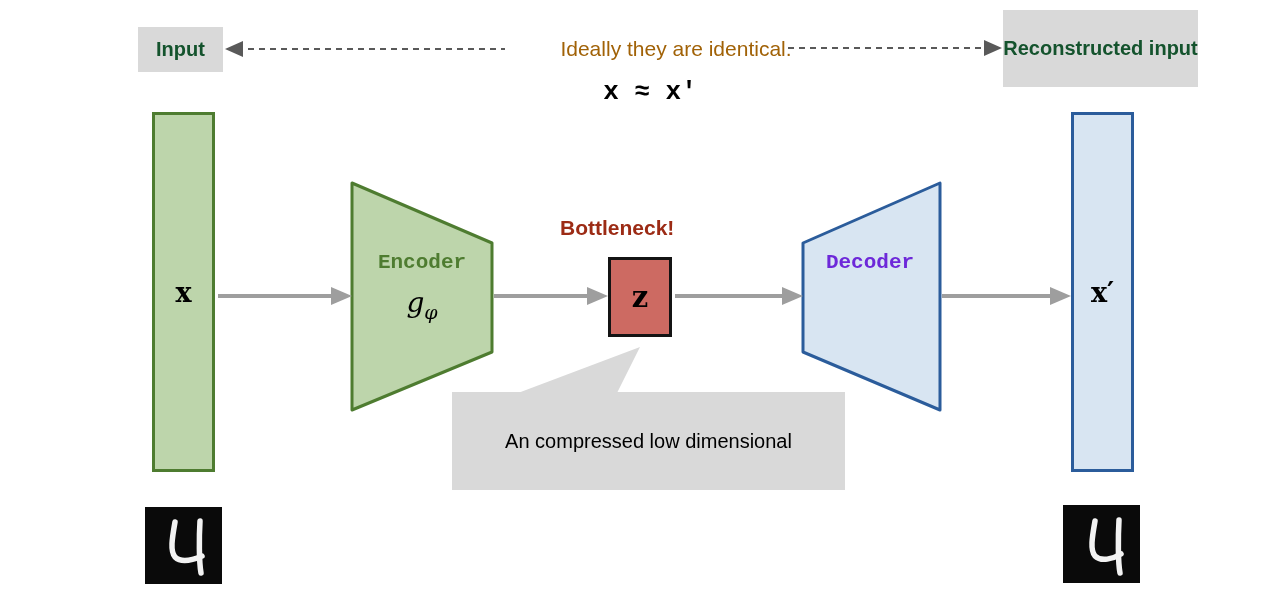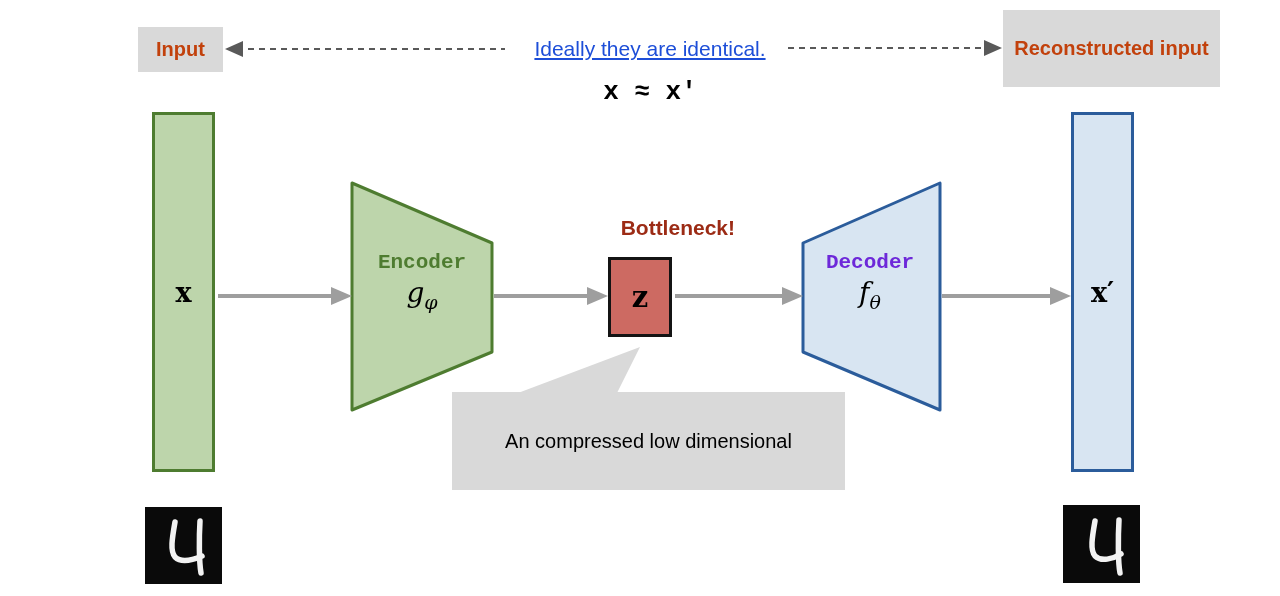--- a/index.html
+++ b/index.html
@@ -5,52 +5,52 @@
   html,body{margin:0;padding:0;background:#ffffff;}
   #stage{
     position:relative;width:1280px;height:596px;background:#ffffff;overflow:hidden;
     font-family:"Liberation Sans",sans-serif;color:#111;
   }
   .abs{position:absolute;}
   svg.layer{position:absolute;left:0;top:0;width:1280px;height:596px;}
 
   .gray-tag{
     background:#d9d9d9;display:flex;align-items:center;justify-content:center;
-    font-weight:bold;font-size:20px;text-align:center;line-height:1.25;color:#c2410c;
+    font-weight:bold;font-size:20px;text-align:center;line-height:1.25;color:#14532d;
   }
   #input-label{left:138px;top:27px;width:85px;height:45px;}
-  #recon-label{left:1003px;top:10px;width:217px;height:77px;}
+  #recon-label{left:1003px;top:10px;width:195px;height:77px;}
 
-  #identical-text{left:500px;top:37px;width:300px;text-align:center;font-size:21px;color:#1d4ed8;text-decoration:underline;}
+  #identical-text{left:526px;top:37px;width:300px;text-align:center;font-size:21px;color:#a16207;}
   #equation{left:550px;top:77px;width:200px;text-align:center;
     font-family:Liberation Mono, monospace;font-weight:bold;font-size:26px;color:#000000;}
 
   .vec-rect{
     box-sizing:border-box;display:flex;align-items:center;justify-content:center;
     font-family:"DejaVu Serif",serif;font-weight:bold;font-size:27px;color:#000;
   }
   #input-vector{left:152px;top:112px;width:63px;height:360px;background:#bdd5ab;border:3px solid #4e7c30;}
   #output-vector{left:1071px;top:112px;width:63px;height:360px;background:#d8e5f2;border:3px solid #2b5c9b;}
 
   #z-box{
     left:608px;top:257px;width:64px;height:80px;background:#cd6a62;border:3px solid #141414;
     box-sizing:border-box;display:flex;align-items:center;justify-content:center;
     font-family:"DejaVu Serif",serif;font-weight:bold;font-size:29px;color:#000;
   }
-  #bottleneck-title{left:560px;top:216px;width:175px;text-align:right;
+  #bottleneck-title{left:560px;top:216px;width:175px;text-align:left;
     font-weight:bold;font-size:21px;color:#9c2b15;}
 
   .trap-text{width:140px;text-align:center;}
   #encoder-text{left:352px;top:251px;}
   #decoder-text{left:800px;top:251px;}
   .shape-label{font-weight:bold;font-size:21px;display:block;font-family:Liberation Mono, monospace;}
   #encoder-text .shape-label{color:#4e7c30;}
   #decoder-text .shape-label{color:#6d28d9;}
   .shape-symbol{display:block;font-family:"DejaVu Serif",serif;font-style:italic;
-    font-size:28px;color:#000;margin-top:2px;}
+    font-size:28px;color:#000;margin-top:12px;}
   .shape-symbol sub{font-size:19px;}
 
   #callout-box{
     left:452px;top:392px;width:393px;height:98px;background:#d9d9d9;
     display:flex;flex-direction:column;align-items:center;justify-content:center;
     font-size:20px;line-height:1.35;color:#000;text-align:center;
   }
   .digit-img{display:block;}
   #digit-left{left:145px;top:507px;}
   #digit-right{left:1063px;top:505px;}
@@ -99,21 +99,20 @@
     <span class="shape-symbol"><i>g</i><sub>φ</sub></span>
   </div>
 
   <div class="abs" id="bottleneck-title">Bottleneck!</div>
   <div class="abs" id="z-box">
     <span>z</span>
   </div>
 
   <div class="abs trap-text" id="decoder-text">
     <span class="shape-label">Decoder</span>
-    <span class="shape-symbol"><i>f</i><sub>θ</sub></span>
   </div>
 
   <div class="abs vec-rect" id="output-vector">
     <span>x′</span>
   </div>
 
   <div class="abs" id="callout-box">
     <span>An compressed low dimensional</span>
   </div>
 

